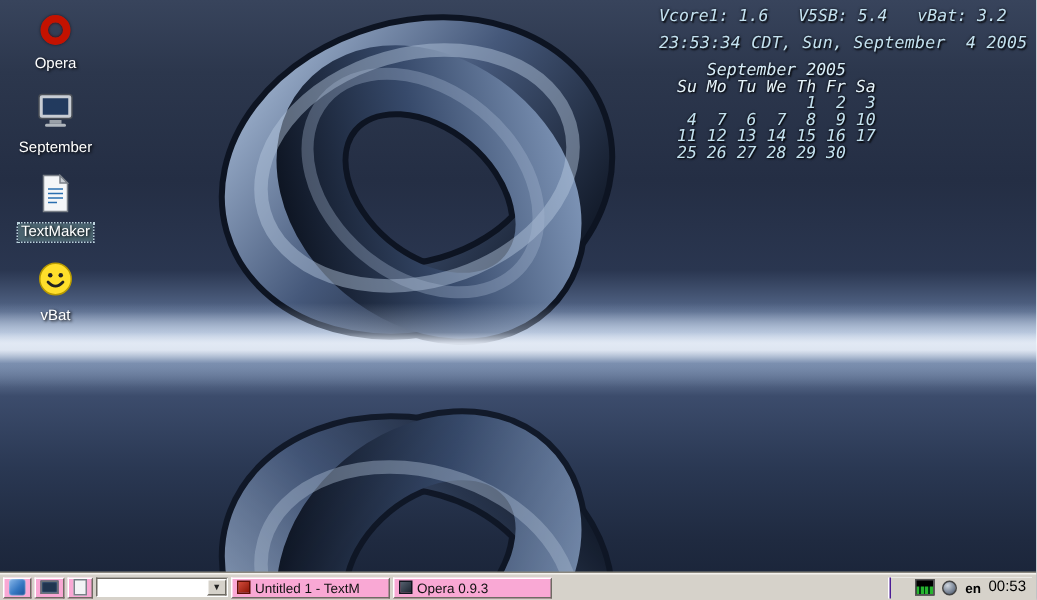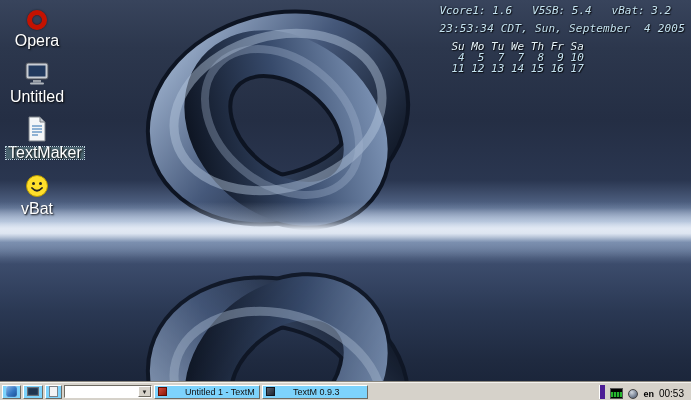--- a/index.html
+++ b/index.html
@@ -19,63 +19,63 @@
   .horizon { position:absolute; left:0; right:0; top:202px; height:56px; pointer-events:none;
     background:linear-gradient(180deg,
       rgba(185,200,222,0) 0%, rgba(185,200,222,.5) 35%,
       rgba(226,233,244,.95) 48%, rgba(226,233,244,.9) 56%,
       rgba(126,146,178,.55) 72%, rgba(60,76,108,0) 100%); }
 
   
   .icons { position:absolute; left:6px; top:3px; width:62px; z-index:5; }
   .icon-item { text-align:center; margin-bottom:9px; cursor:default; }
   .icon-gfx { display:flex; justify-content:center; align-items:flex-end; height:27px; margin-bottom:2px; }
-  .icon-label { display:inline-block; color:#fff; font-size:16px; line-height:12px;
+  .icon-label { display:inline-block; color:#fff; font-size:10px; line-height:12px;
     text-shadow:1px 1px 2px #000; padding:0 2px; }
   .icon-item.selected .icon-label { background:#49626e; outline:1px dotted #bcd3dd; }
   .opera-ic { width:20px; height:20px; border:5px solid #c41200; border-radius:50%;
     box-shadow:inset 0 0 2px #3a0000, 0 0 2px rgba(0,0,0,.6); }
 
   
   .monitor { position:absolute; top:5px; right:6px; z-index:5;
     font-family:"DejaVu Sans Mono", monospace; color:#c4e2f0;
     text-shadow:0 0 2px rgba(0,0,0,.85), 1px 1px 1px rgba(0,0,0,.7); }
   .monitor pre { font-family:inherit; font-size:11px; line-height:11px; white-space:pre;font-style:italic; }
   .datetime { margin-top:7px; font-size:9px; letter-spacing:.2px; }
   .calendar { margin-top:7px; padding-left:12px; }
   .calendar .cal-title { color:#d8eef9; }
   .calendar .cal-header { color:#e6f4fb; }
 
   
   .taskbar { position:absolute; left:0; right:0; bottom:0; height:18px;
     background:#d6d2ca; border-top:1px solid #f4f2ee; box-shadow:0 -1px 0 #8a877f;
     display:flex; align-items:center; gap:2px; padding:1px 2px; z-index:10;
     font-size:9px; color:#111; }
-  .tb-btn { height:14px; display:flex; align-items:center; gap:18px; padding:0 3px;
-    background:#7dd3fc; border:1px solid; border-color:#fff #6e6b63 #6e6b63 #fff;
+  .tb-btn { height:14px; display:flex; align-items:center; gap:3px; padding:0 3px;
+    background:#f9a8d4; border:1px solid; border-color:#fff #6e6b63 #6e6b63 #fff;
     cursor:default; white-space:nowrap; overflow:hidden; }
   .start-ic { width:11px; height:11px; border-radius:2px;
     background:linear-gradient(135deg,#8ab8ea 0%,#3577c2 55%,#174f96 100%);
     box-shadow:inset 0 0 1px #fff; }
   .ql-term-ic { width:12px; height:9px; background:#20354f; border:1px solid #6b7077;
     box-shadow:inset 0 0 1px #7fa8d6; }
   .ql-doc-ic { width:9px; height:11px; background:#f2f3f5; border:1px solid #7a8088; }
   .combo { width:88px; height:13px; background:#fff; border:1px solid;
     border-color:#6e6b63 #fff #fff #6e6b63; display:flex; align-items:stretch; }
   .combo-value { flex:1; font-size:9px; padding:0 2px; overflow:hidden; }
   .combo-arrow { width:13px; background:#d6d2ca; border:1px solid;
     border-color:#fff #6e6b63 #6e6b63 #fff; font-size:6px; color:#222;
     display:flex; align-items:center; justify-content:center; }
   .task-btn { width:106px; }
   .task-ic { width:9px; height:9px; flex:none; }
   .task-ic.red { background:linear-gradient(135deg,#d24a3a,#8c1608); border:1px solid #5e0e04; }
   .task-ic.dark { background:linear-gradient(135deg,#55606e,#1d2632); border:1px solid #10161f; }
   .task-label { overflow:hidden; text-overflow:clip; white-space:nowrap; }
-  .tray { margin-left:auto; height:14px; display:flex; align-items:flex-end; gap:5px;
-    border-left:5px solid #4c1d95; box-shadow:-1px 0 0 #fff; padding:0 3px 0 5px; }
+  .tray { margin-left:auto; height:14px; display:flex; align-items:center; gap:5px;
+    border-left:1px solid #4c1d95; box-shadow:-1px 0 0 #fff; padding:0 3px 0 16px; }
   .cpu-ic { width:13px; height:11px; background:#000; border:1px solid #555;
     background-image:repeating-linear-gradient(90deg,#27b52e 0 2px,#031 2px 3px);
     background-size:100% 60%; background-position:bottom; background-repeat:no-repeat; }
   .status-ic { width:10px; height:10px; border-radius:50%;
     background:radial-gradient(circle at 35% 30%,#cfd6de,#6a7688 70%,#3a4352); border:1px solid #444; }
   .lang { font-size:9px; font-weight:bold; color:#000; }
   .clock { font-size:10px; color:#000; padding-right:2px; }
 </style>
 </head>
 <body>
@@ -130,21 +130,21 @@
 
     <div class="icon-item">
       <div class="icon-gfx">
         <svg width="26" height="24">
           <rect x="2" y="1" width="22" height="16" rx="2" fill="#c8cdd4" stroke="#4a4f57"></rect>
           <rect x="4.5" y="3.5" width="17" height="11" fill="#223a5e"></rect>
           <rect x="9" y="18" width="8" height="2.5" fill="#9aa0a8"></rect>
           <rect x="6" y="20.5" width="14" height="2" rx="1" fill="#b0b6bd"></rect>
         </svg>
       </div>
-      <span class="icon-label">Untitled</span>
+      <span class="icon-label">September</span>
     </div>
 
     <div class="icon-item selected">
       <div class="icon-gfx">
         <svg width="22" height="26">
           <path d="M3 1 h11 l5 5 v19 h-16 z" fill="#f4f6f8" stroke="#7a8088"></path>
           <path d="M14 1 l5 5 h-5 z" fill="#c9ced4" stroke="#7a8088"></path>
           <g stroke="#2a6fb0" stroke-width="1">
             <line x1="6" y1="10" x2="16" y2="10"></line>
             <line x1="6" y1="13" x2="16" y2="13"></line>
@@ -167,23 +167,26 @@
       </div>
       <span class="icon-label">vBat</span>
     </div>
 
   </div>
 
   <div class="monitor">
     <pre>Vcore1: 1.6   V5SB: 5.4   vBat: 3.2</pre>
     <pre class="datetime">23:53:34 CDT, Sun, September  4 2005</pre>
     <div class="calendar">
+      <pre class="cal-title">   September 2005</pre>
       <pre class="cal-header">Su Mo Tu We Th Fr Sa</pre>
-      <pre> 4  5  7  7  8  9 10</pre>
+      <pre>             1  2  3</pre>
+      <pre> 4  7  6  7  8  9 10</pre>
       <pre>11 12 13 14 15 16 17</pre>
+      <pre>25 26 27 28 29 30</pre>
     </div>
   </div>
 
   <div class="taskbar">
 
     <div class="tb-btn">
       <span class="start-ic"></span>
     </div>
 
     <div class="tb-btn">
@@ -199,21 +202,21 @@
       <span class="combo-arrow">▼</span>
     </div>
 
     <div class="tb-btn task-btn">
       <span class="task-ic red"></span>
       <span class="task-label">Untitled 1 - TextM</span>
     </div>
 
     <div class="tb-btn task-btn">
       <span class="task-ic dark"></span>
-      <span class="task-label">TextM 0.9.3</span>
+      <span class="task-label">Opera 0.9.3</span>
     </div>
 
     <div class="tray">
       <span class="cpu-ic"></span>
       <span class="status-ic"></span>
       <span class="lang">en</span>
       <span class="clock">00:53</span>
     </div>
 
   </div>

